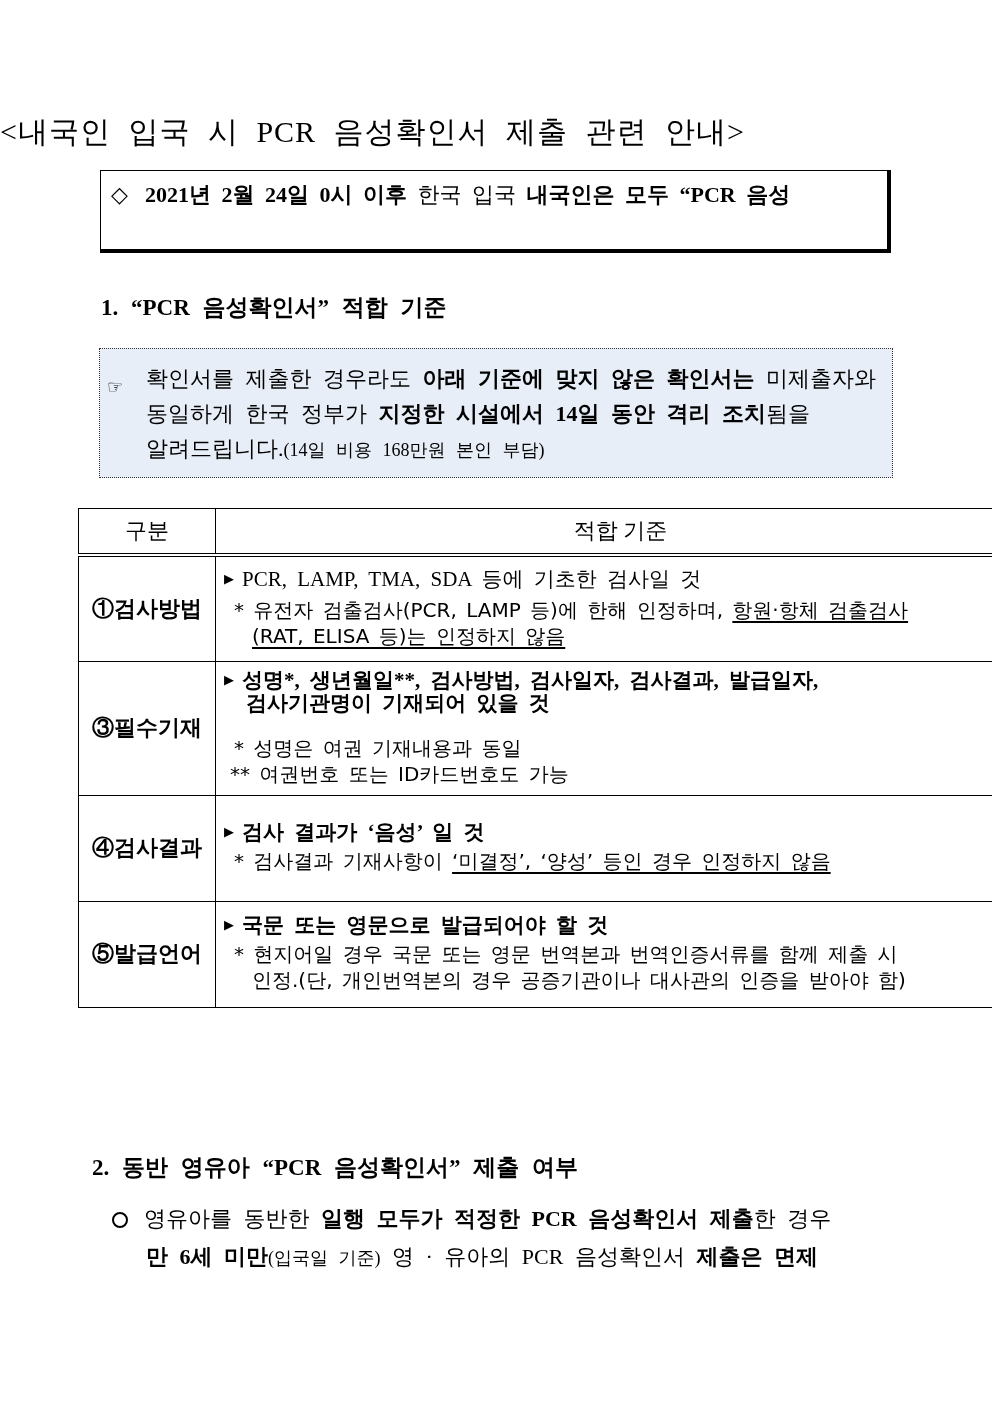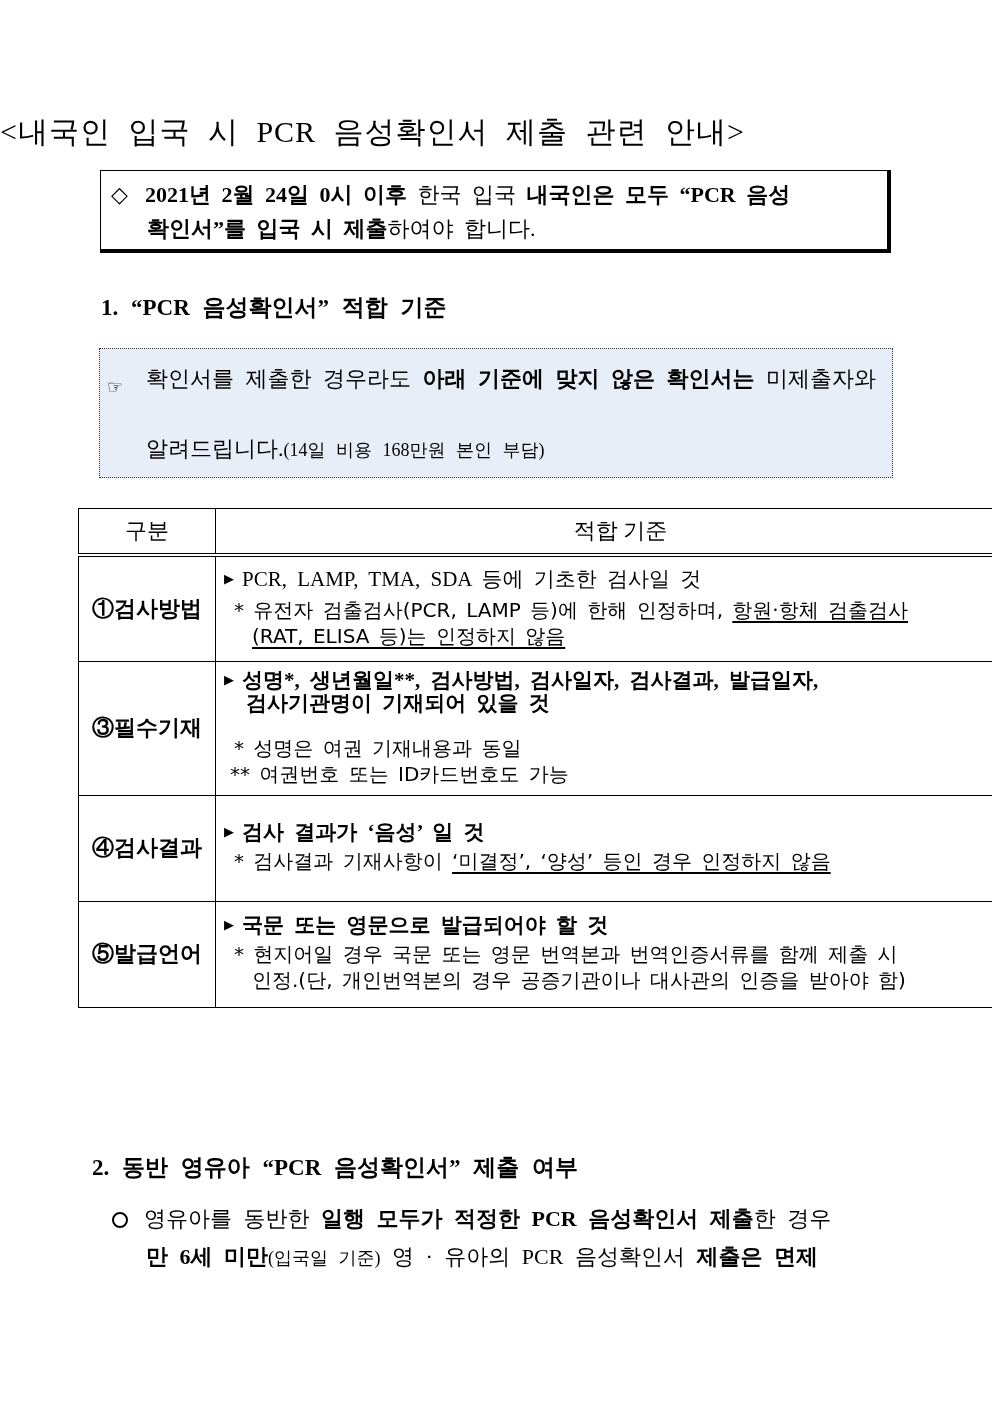--- a/index.html
+++ b/index.html
@@ -55,31 +55,31 @@
 </style>
 </head>
 <body>
 
 <div class="title">&lt;내국인 입국 시 PCR 음성확인서 제출 관련 안내&gt;</div>
 
 <div class="notice">
   <div class="line1">
     <span class="diamond">◇</span><span class="b">2021년 2월 24일 0시 이후</span><span> 한국 입국 </span><span class="b">내국인은</span><span class="b"> 모두 “PCR 음성</span>
   </div>
-  <div class="line2">
-    <span class="b">확인서”를 입국 시 제출</span><span>하여야 합니다.</span>
-  </div>
 </div>
 
 <div class="h1 b">1. “PCR 음성확인서” 적합 기준</div>
 
 <div class="tipbox">
   <span class="hand">☞</span>
   <div class="row" style="left:46px; top:12px;">
     <span>확인서를 제출한 경우라도 </span><span class="b">아래 기준에 맞지 않은 확인서는</span><span> 미제출자와</span>
+  </div>
+  <div class="row" style="left:46px; top:47px;">
+    <span>동일하게 한국 정부가 </span><span class="b">지정한 시설에서 14일 동안 격리 조치</span><span>됨을</span>
   </div>
   <div class="row" style="left:46px; top:82px;">
     <span>알려드립니다.</span><span class="small">(14일 비용 168만원 본인 부담)</span>
   </div>
 </div>
 
 <table class="crit">
   <thead>
     <tr>
       <th style="width:136px;">구분</th>

